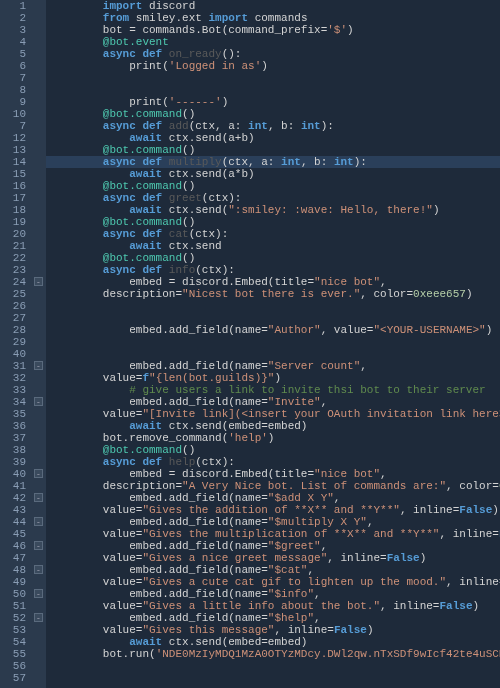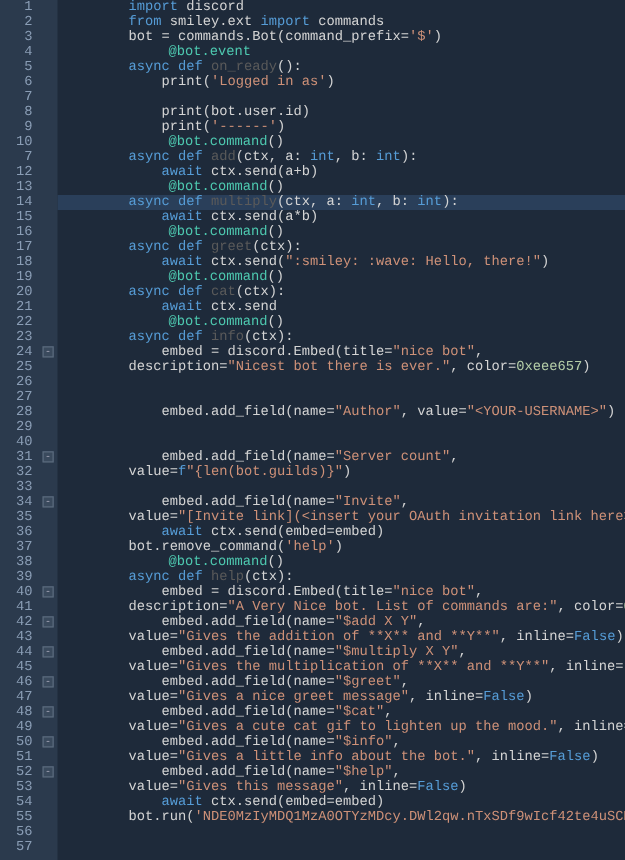--- a/index.html
+++ b/index.html
@@ -41,22 +41,22 @@
     text-align: center;
     color: #aab;
   }
   .code {
     flex: 1;
     padding-left: 4px;
     position: relative;
   }
   .line { height: 12px; white-space: pre; }
   .hl { background: #2a3f5a; position: absolute; left: 0; right: 0; height: 12px; z-index: -1; }
-  .kw   { color: #569cd6; }   
-  .kw2  { color: #4ec9b0; margin-left: 32px; }   
+  .kw   { color: #569cd6; font-weight: bold; }   
+  .kw2  { color: #4ec9b0; }   
   .str  { color: #ce9178; }   
   .fn   { color: #5a5a5a; }
   .cmt  { color: #608b4e; }   
   .num  { color: #b5cea8; }
   .id   { color: #d4d4d4; }
   .gnum { height: 12px; }
 </style>
 </head>
 <body>
 
@@ -199,21 +199,21 @@
     <div style="height: 12px; position: relative;"></div>
   </div>
 <div class="code">
     <div class="line"><span>        </span><span class="kw">import </span><span class="id">discord</span></div>
     <div class="line"><span>        </span><span class="kw">from </span><span class="id">smiley.ext </span><span class="kw">import </span><span class="id">commands</span></div>
     <div class="line"><span>        </span><span class="id">bot = commands.Bot(command_prefix=</span><span class="str">'$'</span><span class="id">)</span></div>
     <div class="line"><span>        </span><span class="kw2">@bot.event</span></div>
     <div class="line"><span>        </span><span class="kw">async def </span><span class="fn">on_ready</span><span class="id">():</span></div>
     <div class="line"><span>        </span><span class="id">    print(</span><span class="str">'Logged in as'</span><span class="id">)</span></div>
     <div class="line"><span>        </span></div>
-    <div class="line"><span>        </span><span class="id">    print(bot.user.id)</span></div>
+    <div class="line"><span>        </span></div>
     <div class="line"><span>        </span><span class="id">    print(</span><span class="str">'------'</span><span class="id">)</span></div>
     <div class="line"><span>        </span><span class="kw2">@bot.command</span><span class="id">()</span></div>
     <div class="line"><span>        </span><span class="kw">async def </span><span class="fn">add</span><span class="id">(ctx, a: </span><span class="kw">int</span><span class="id">, b: </span><span class="kw">int</span><span class="id">):</span></div>
     <div class="line"><span>        </span><span class="id">    </span><span class="kw">await </span><span class="id">ctx.send(a+b)</span></div>
     <div class="line"><span>        </span><span class="kw2">@bot.command</span><span class="id">()</span></div>
     <div class="hl" style="top: 156px;"></div>
     <div class="line"><span>        </span><span class="kw">async def </span><span class="fn">multiply</span><span class="id">(ctx, a: </span><span class="kw">int</span><span class="id">, b: </span><span class="kw">int</span><span class="id">):</span></div>
     <div class="line"><span>        </span><span class="id">    </span><span class="kw">await </span><span class="id">ctx.send(a*b)</span></div>
     <div class="line"><span>        </span><span class="kw2">@bot.command</span><span class="id">()</span></div>
     <div class="line"><span>        </span><span class="kw">async def </span><span class="fn">greet</span><span class="id">(ctx):</span></div>
@@ -225,21 +225,21 @@
     <div class="line"><span>        </span><span class="kw">async def </span><span class="fn">info</span><span class="id">(ctx):</span></div>
     <div class="line"><span>        </span><span class="id">    embed = discord.Embed(title=</span><span class="str">"nice bot"</span><span class="id">,</span></div>
     <div class="line"><span>        </span><span class="id">description=</span><span class="str">"Nicest bot there is ever."</span><span class="id">, color=</span><span class="num">0xeee657</span><span class="id">)</span></div>
     <div class="line"><span>        </span><span class="id"></span></div>
     <div class="line"><span>        </span><span class="id">    </span></div>
     <div class="line"><span>        </span><span class="id">    embed.add_field(name=</span><span class="str">"Author"</span><span class="id">, value=</span><span class="str">"&lt;YOUR-USERNAME&gt;"</span><span class="id">)</span></div>
     <div class="line"><span>        </span><span class="id"></span></div>
     <div class="line"><span>        </span><span class="id">    </span></div>
     <div class="line"><span>        </span><span class="id">    embed.add_field(name=</span><span class="str">"Server count"</span><span class="id">,</span></div>
     <div class="line"><span>        </span><span class="id">value=</span><span class="kw">f</span><span class="str">"{len(bot.guilds)}"</span><span class="id">)</span></div>
-    <div class="line"><span>        </span><span class="id">    </span></div>
+    <div class="line"><span>        </span><span class="id">    </span><span class="cmt"># give users a link to invite thsi bot to their server</span></div>
     <div class="line"><span>        </span><span class="id">    embed.add_field(name=</span><span class="str">"Invite"</span><span class="id">,</span></div>
     <div class="line"><span>        </span><span class="id">value=</span><span class="str">"[Invite link](&lt;insert your OAuth invitation link here&gt;)"</span></div>
     <div class="line"><span>        </span><span class="id">    </span><span class="kw">await </span><span class="id">ctx.send(embed=embed)</span></div>
     <div class="line"><span>        </span><span class="id">bot.remove_command(</span><span class="str">'help'</span><span class="id">)</span></div>
     <div class="line"><span>        </span><span class="kw2">@bot.command</span><span class="id">()</span></div>
     <div class="line"><span>        </span><span class="kw">async def </span><span class="fn">help</span><span class="id">(ctx):</span></div>
     <div class="line"><span>        </span><span class="id">    embed = discord.Embed(title=</span><span class="str">"nice bot"</span><span class="id">,</span></div>
     <div class="line"><span>        </span><span class="id">description=</span><span class="str">"A Very Nice bot. List of commands are:"</span><span class="id">, color=</span><span class="num">0xeee657</span></div>
     <div class="line"><span>        </span><span class="id">    embed.add_field(name=</span><span class="str">"$add X Y"</span><span class="id">,</span></div>
     <div class="line"><span>        </span><span class="id">value=</span><span class="str">"Gives the addition of **X** and **Y**"</span><span class="id">, inline=</span><span class="kw">False</span><span class="id">)</span></div>

